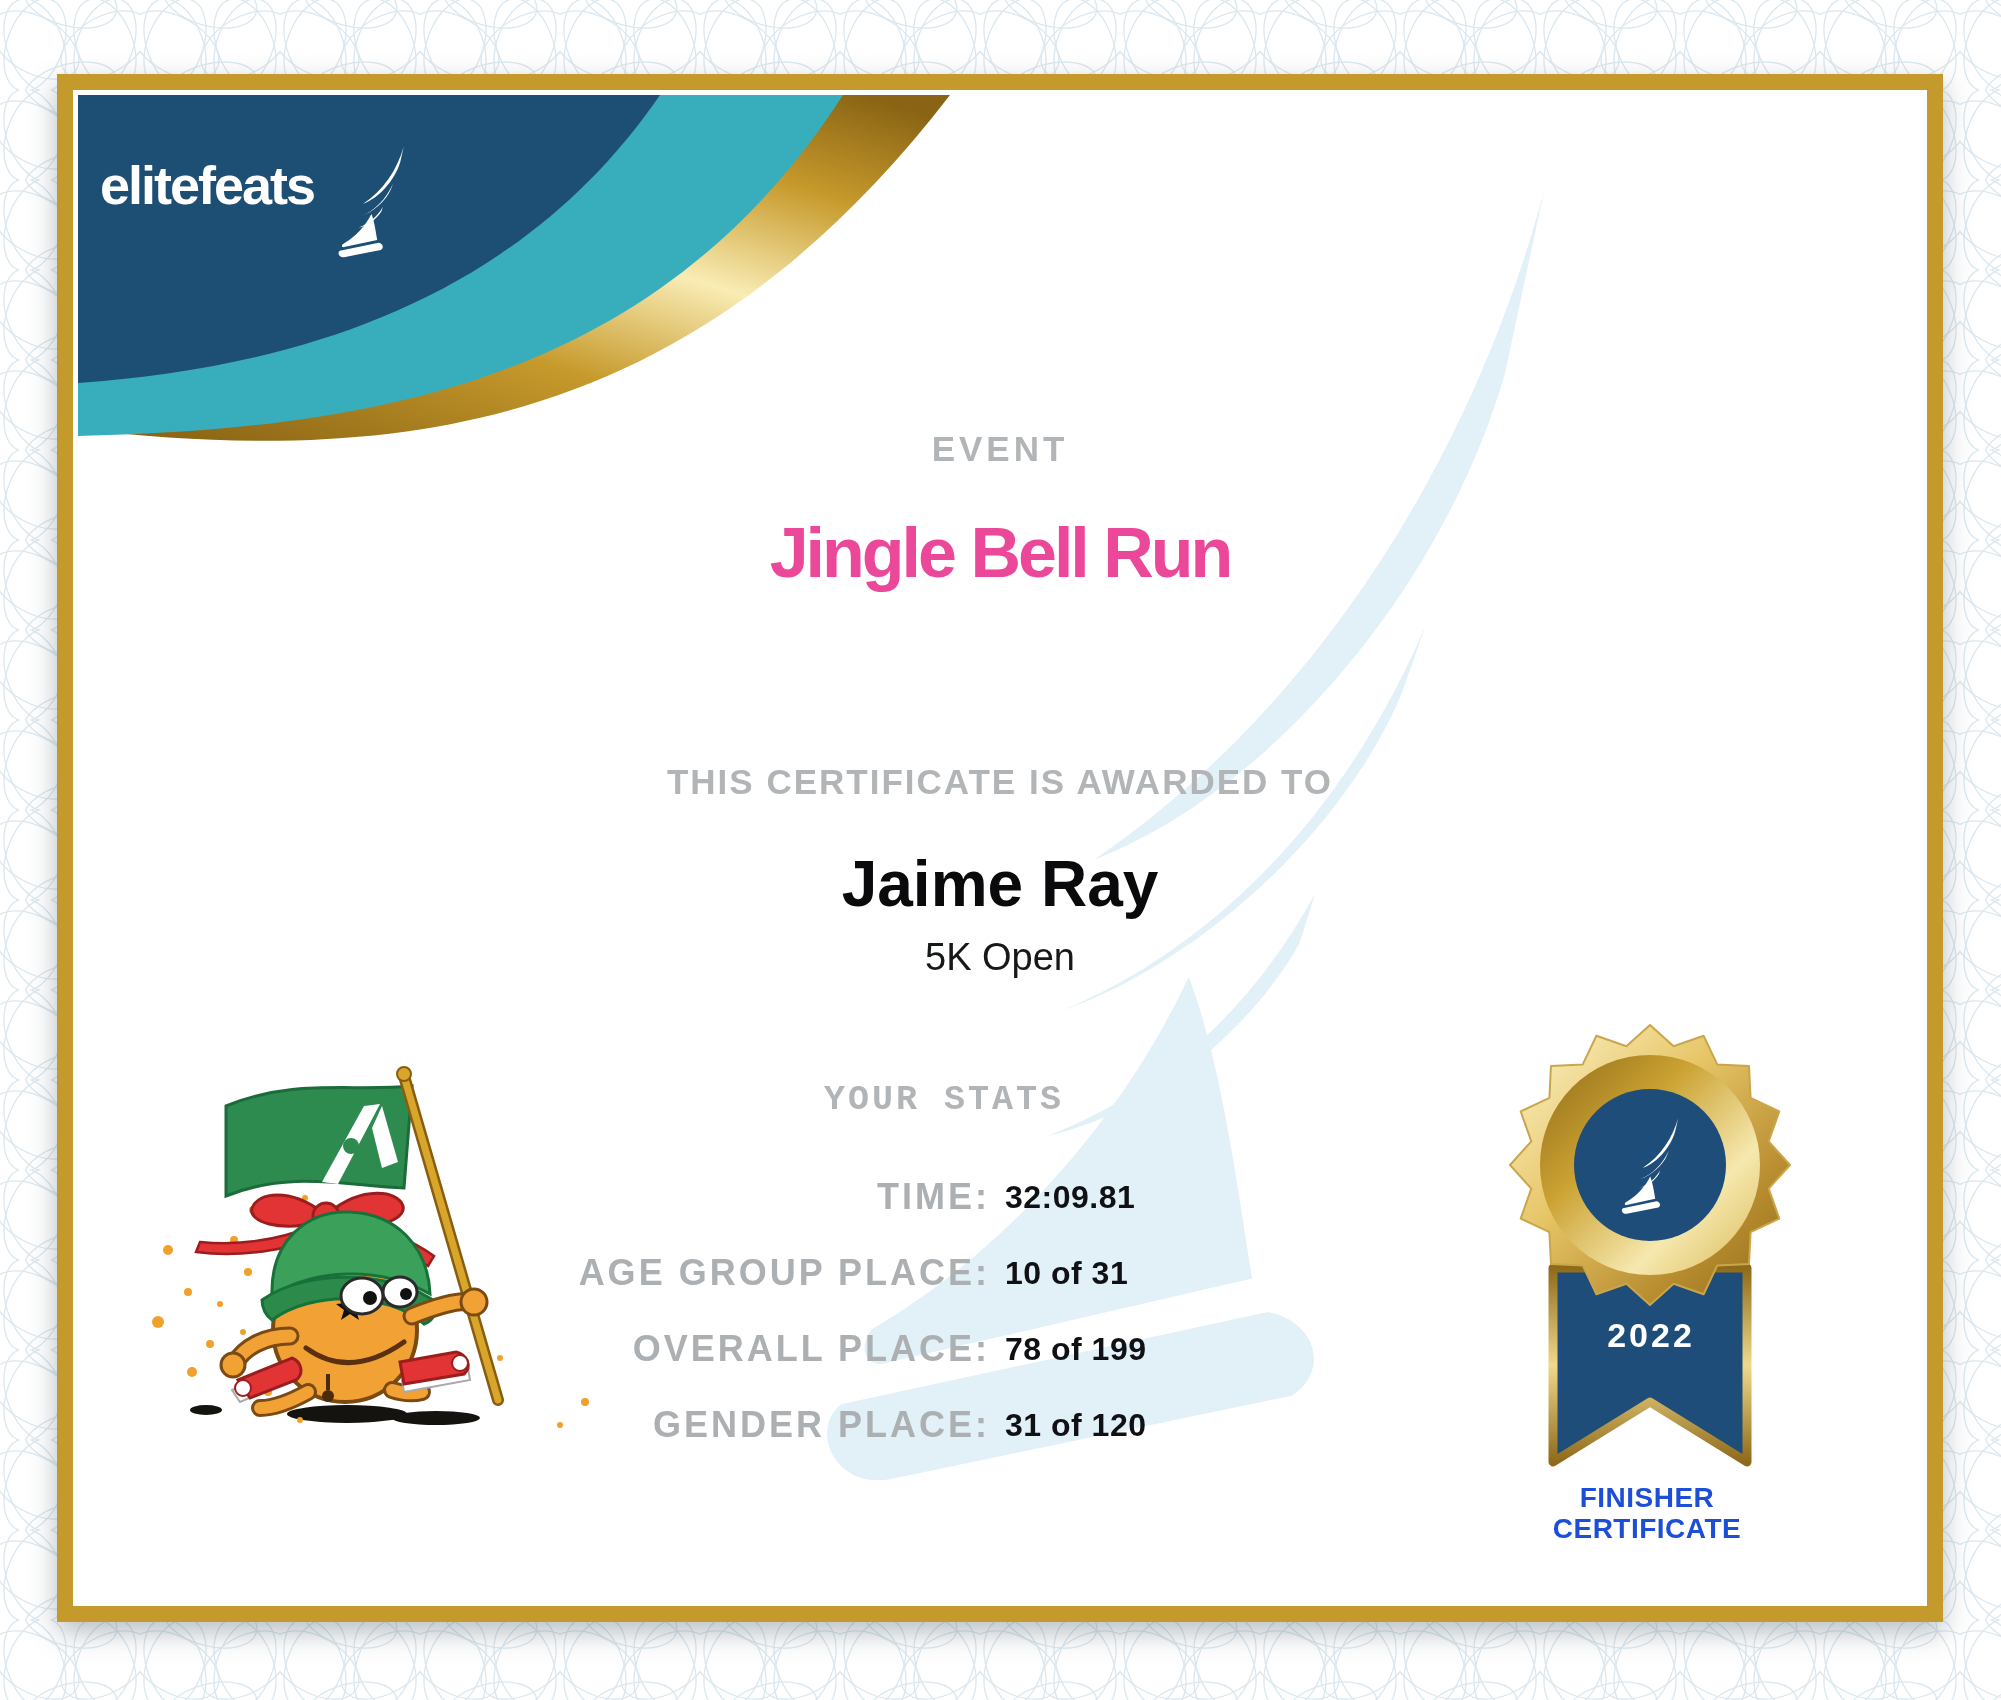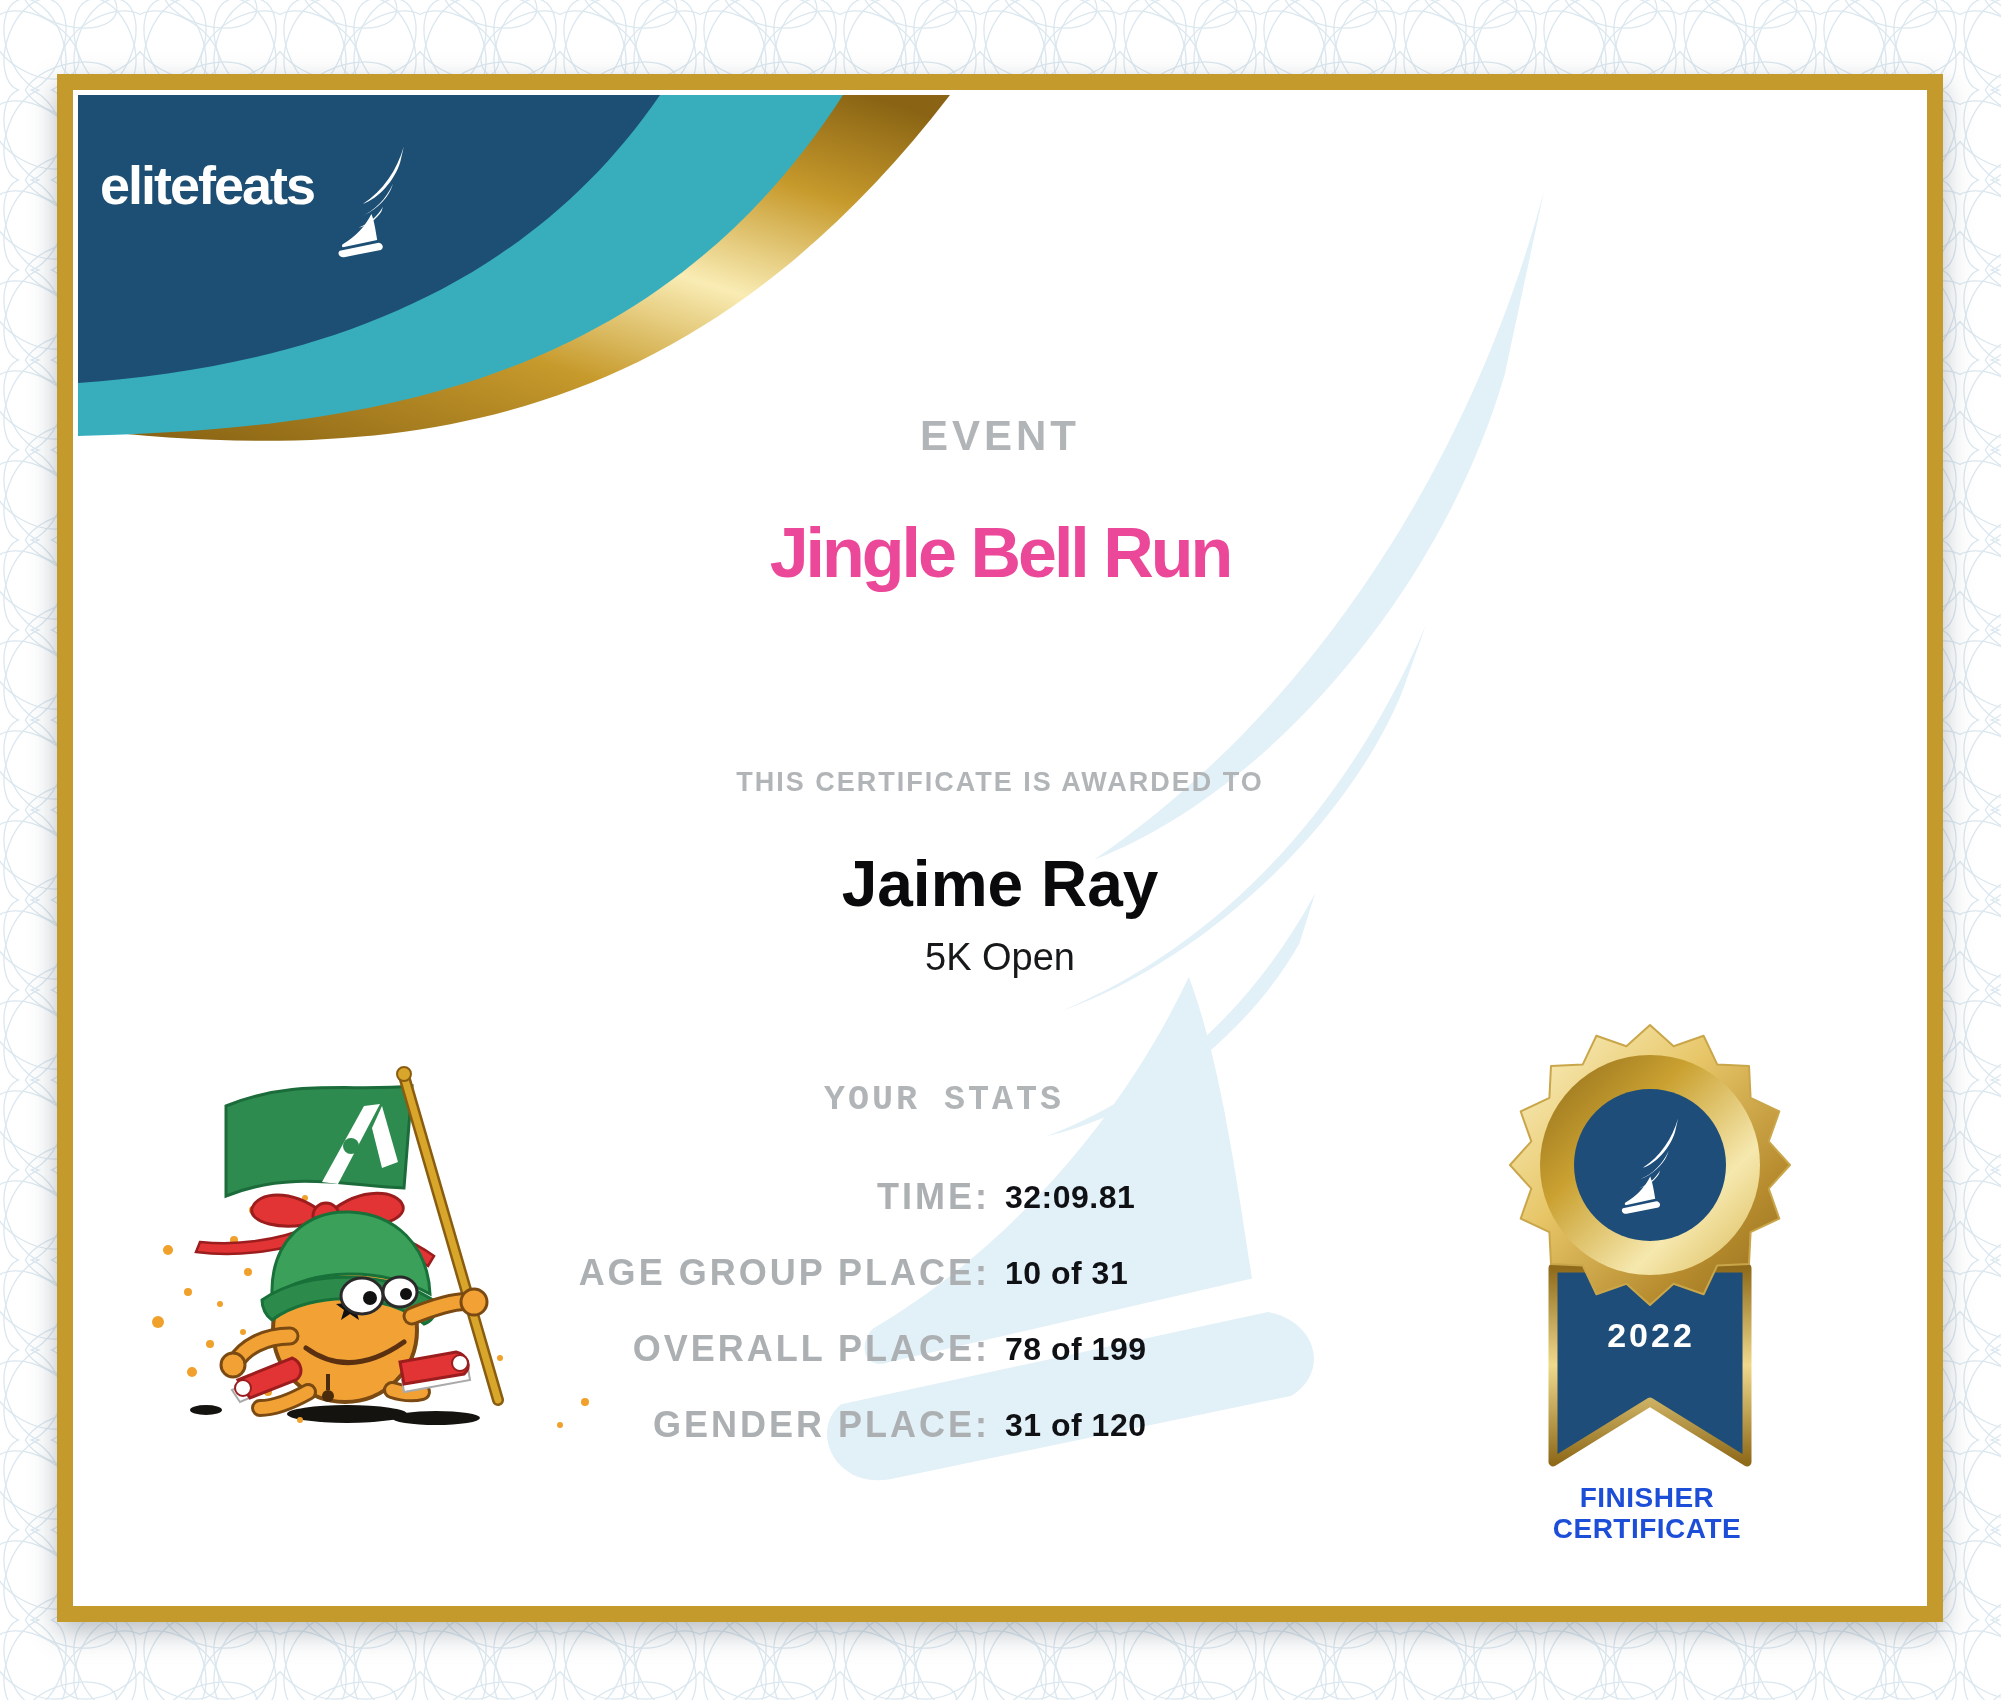--- a/index.html
+++ b/index.html
@@ -6,23 +6,23 @@
   .stage{position:relative;width:2001px;height:1700px;overflow:hidden;background:#fff;
          font-family:"Liberation Sans","DejaVu Sans",sans-serif;}
   .mat{position:absolute;left:0;top:0;width:2001px;height:1700px;}
   .certificate{position:absolute;left:57px;top:74px;width:1886px;height:1548px;
                box-sizing:border-box;border:16px solid #c49a2c;background:#ffffff;padding:5px;
                box-shadow:0 10px 26px rgba(96,108,122,.45);}
   .inner{position:relative;width:1844px;height:1506px;overflow:hidden;background:#fff;}
   .abs{position:absolute;}
   .ctr{left:0;right:0;text-align:center;}
   .lbl-gray{color:#b2b5b7;font-weight:700;}
-  .event-label{top:321px;font-size:42px;letter-spacing:4px;line-height:40px;}
+  .event-label{top:334px;font-size:35px;letter-spacing:4px;line-height:40px;}
   .event-name{top:418px;font-size:70px;line-height:80px;font-weight:800;color:#ec4899;letter-spacing:-3px;}
-  .awarded-label{top:667px;font-size:27px;letter-spacing:2px;line-height:40px;}
+  .awarded-label{top:667px;font-size:35px;letter-spacing:2px;line-height:40px;}
   .recipient{top:753px;font-size:64px;line-height:72px;font-weight:800;color:#0a0a0c;}
   .division{top:836px;font-size:38px;line-height:52px;font-weight:400;color:#17181a;}
   .your-stats{left:586px;width:400px;top:985px;text-align:right;font-size:35px;letter-spacing:3px;line-height:40px;font-family:Liberation Mono, monospace;}
   .stats{left:292px;top:1064px;width:1240px;}
   .stat-row{display:flex;align-items:center;height:76px;}
   .stat-label{flex:0 0 620px;text-align:right;font-size:36px;font-weight:700;color:#acb0b2;letter-spacing:3px;}
   .stat-value{margin-left:15px;font-size:32px;font-weight:800;color:#101114;letter-spacing:0.5px;}
   .logo-text{left:22px;top:58px;font-size:54px;line-height:64px;font-weight:800;color:#ffffff;letter-spacing:-2px;}
   .medal-year{left:1473px;width:200px;top:1218px;text-align:center;font-size:34px;font-weight:800;
               letter-spacing:3px;color:#ffffff;line-height:44px;}

